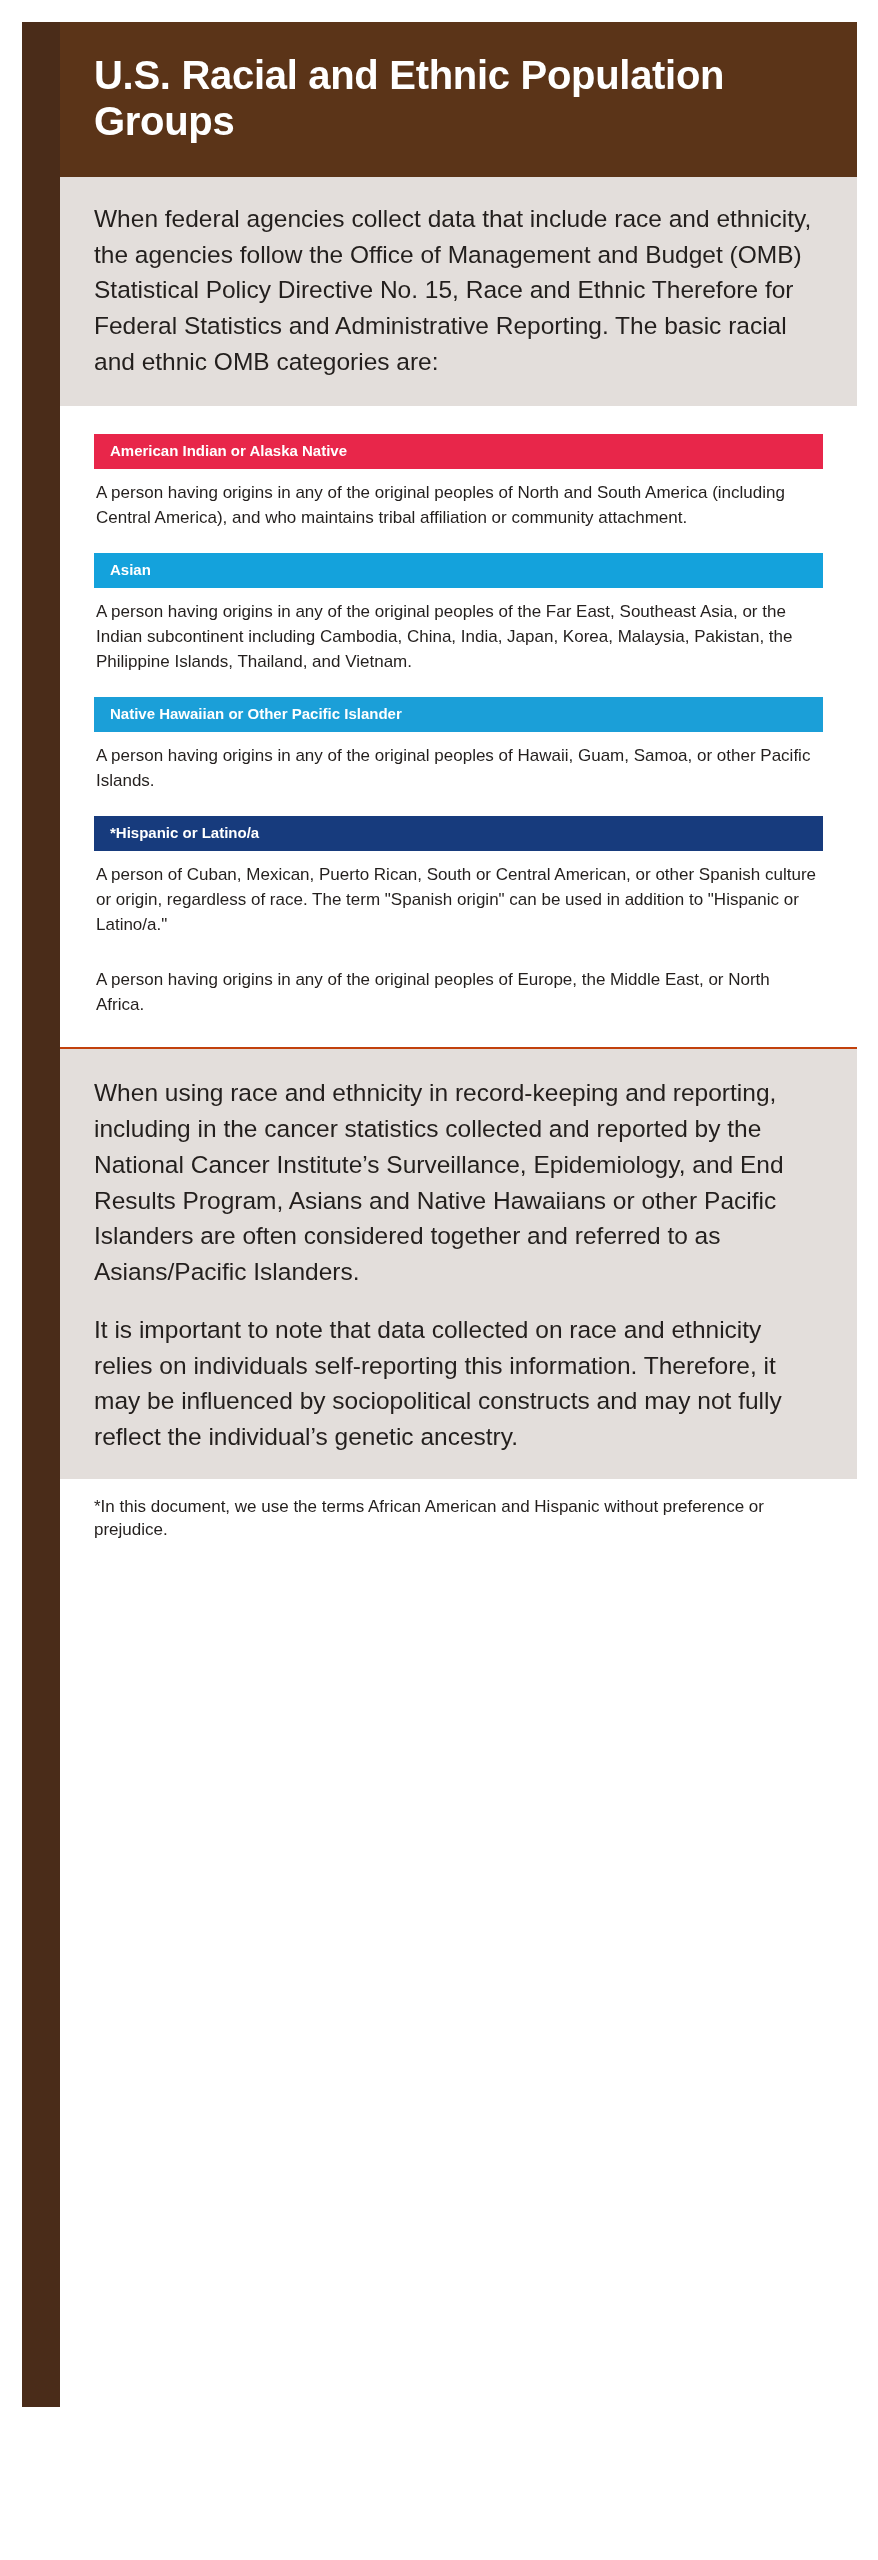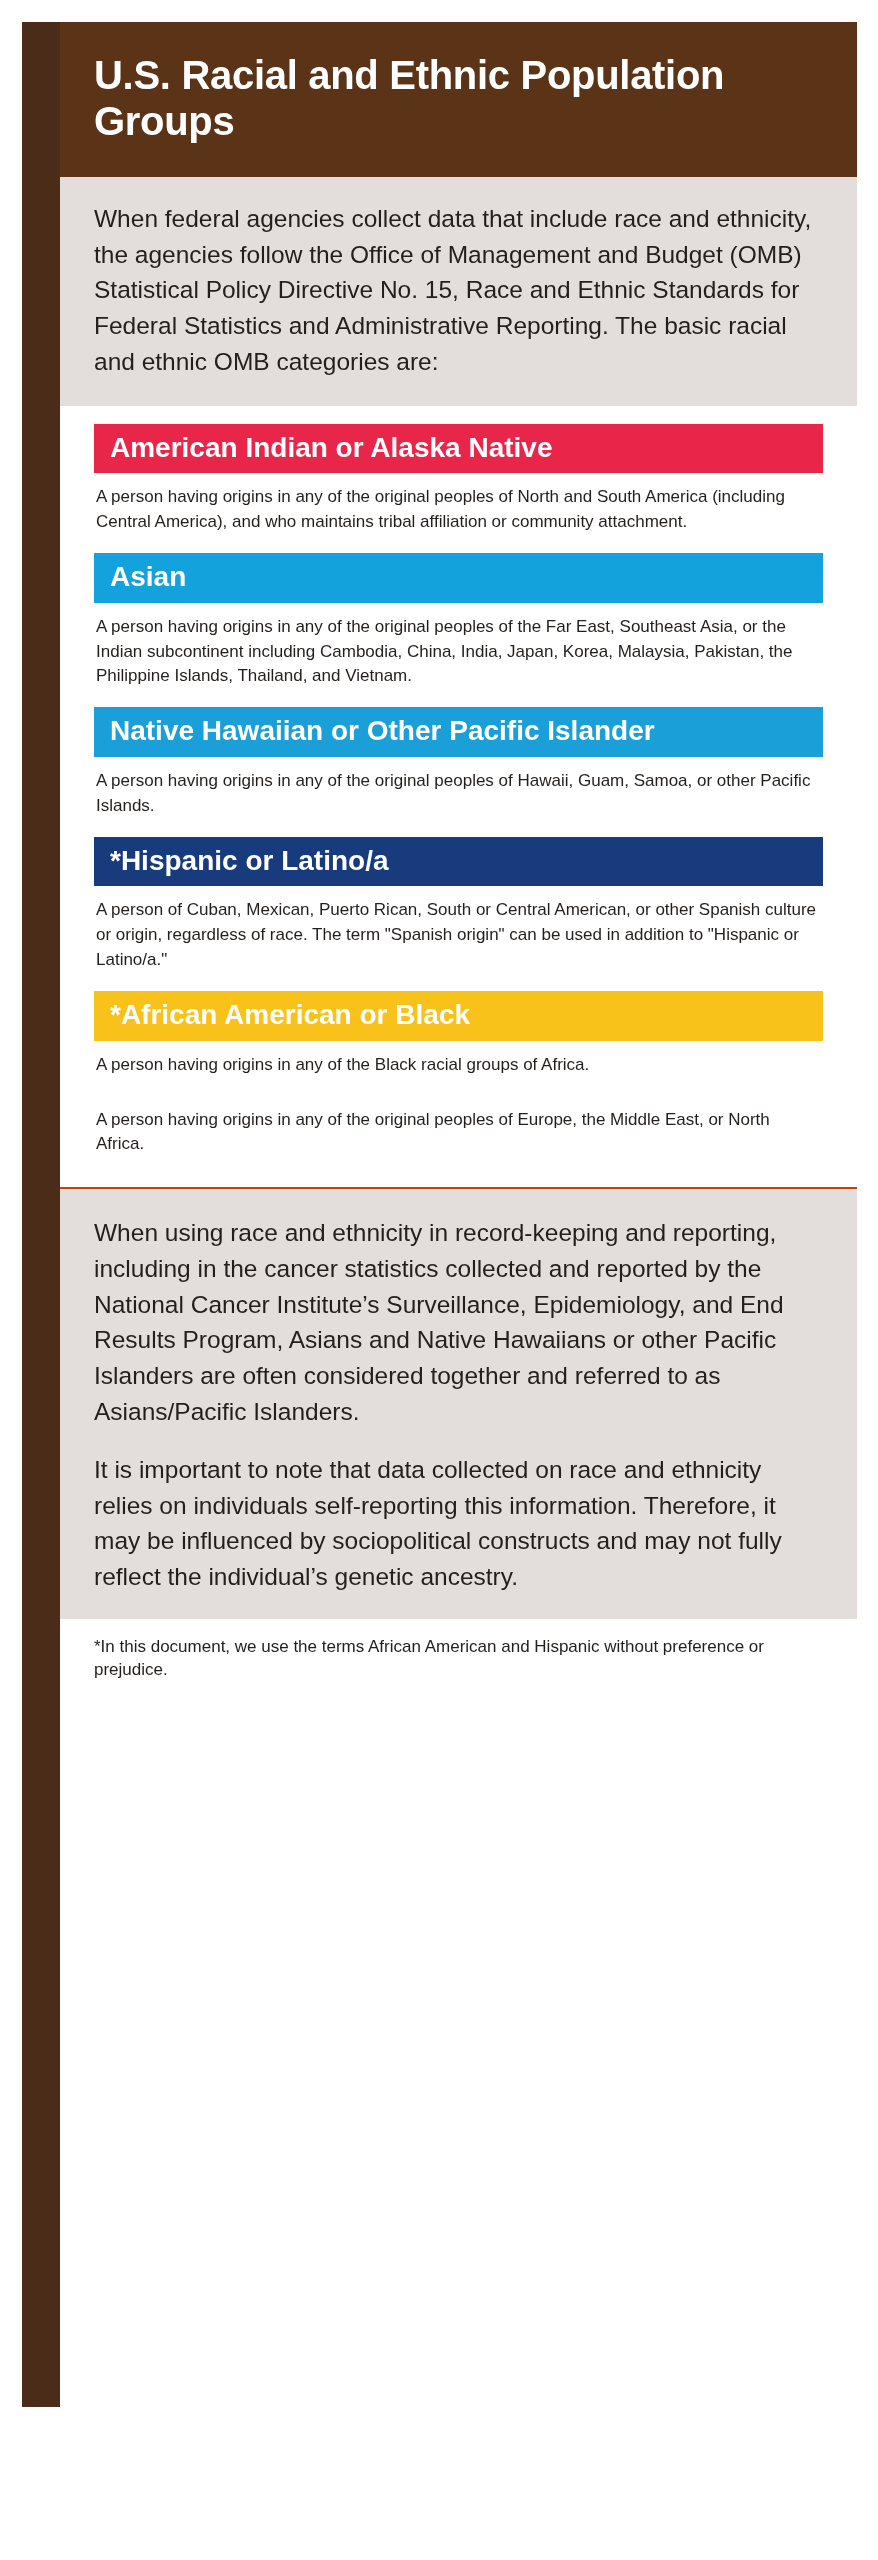--- a/index.html
+++ b/index.html
@@ -66,22 +66,23 @@
   .categories {
     background: #ffffff;
     padding: 18px 34px 18px 34px;
   }
   .cat { margin-bottom: 6px; }
   .cat:last-child { margin-bottom: 0; }
   .cat-bar {
     padding: 9px 16px 10px 16px;
     color: #ffffff;
     font-weight: bold;
-    font-size: 28px;
+    font-size: 15px;
     line-height: 1.1;
+    margin-top: 10px;
   }
   .cat-desc {
     margin: 0;
     padding: 12px 2px 12px 2px;
     font-size: 17px;
     line-height: 1.46;
     color: #231f1d;
   }
   
   .closing {
@@ -128,21 +129,21 @@
 <div class="page">
 
   <div class="card">
     <div class="card-inner">
 
       <div class="header">
         <h1>U.S. Racial and Ethnic Population Groups</h1>
       </div>
 
       <div class="intro">
-        <p>When federal agencies collect data that include race and ethnicity, the agencies follow the Office of Management and Budget (OMB) Statistical Policy Directive No. 15, Race and Ethnic Standards for Federal Statistics and Administrative Reporting. The basic racial and ethnic OMB categories are:</p>
+        <p>When federal agencies collect data that include race and ethnicity, the agencies follow the Office of Management and Budget (OMB) Statistical Policy Directive No. 15, Race and Ethnic Therefore for Federal Statistics and Administrative Reporting. The basic racial and ethnic OMB categories are:</p>
       </div>
 
       <div class="categories">
 
         <div class="cat">
           <div class="cat-bar" style="background:#e8264a">American Indian or Alaska Native</div>
           <p class="cat-desc">A person having origins in any of the original peoples of North and South America (including Central America), and who maintains tribal affiliation or community attachment.</p>
         </div>
 
         <div class="cat">
@@ -153,24 +154,20 @@
         <div class="cat">
           <div class="cat-bar" style="background:#1b9fd8">Native Hawaiian or Other Pacific Islander</div>
           <p class="cat-desc">A person having origins in any of the original peoples of Hawaii, Guam, Samoa, or other Pacific Islands.</p>
         </div>
 
         <div class="cat">
           <div class="cat-bar" style="background:#173b7d">*Hispanic or Latino/a</div>
           <p class="cat-desc">A person of Cuban, Mexican, Puerto Rican, South or Central American, or other Spanish culture or origin, regardless of race. The term "Spanish origin" can be used in addition to "Hispanic or Latino/a."</p>
         </div>
 
-        <div class="cat">
-          <div class="cat-bar" style="background:#f9c21b">*African American or Black</div>
-          <p class="cat-desc">A person having origins in any of the Black racial groups of Africa.</p>
-        </div>
 
         <div class="cat">
           <p class="cat-desc">A person having origins in any of the original peoples of Europe, the Middle East, or North Africa.</p>
         </div>
 
       </div>
 
       <div class="closing">
         <p>When using race and ethnicity in record-keeping and reporting, including in the cancer statistics collected and reported by the National Cancer Institute’s Surveillance, Epidemiology, and End Results Program, Asians and Native Hawaiians or other Pacific Islanders are often considered together and referred to as Asians/Pacific Islanders.</p>
         <p>It is important to note that data collected on race and ethnicity relies on individuals self-reporting this information. Therefore, it may be influenced by sociopolitical constructs and may not fully reflect the individual’s genetic ancestry.</p>

